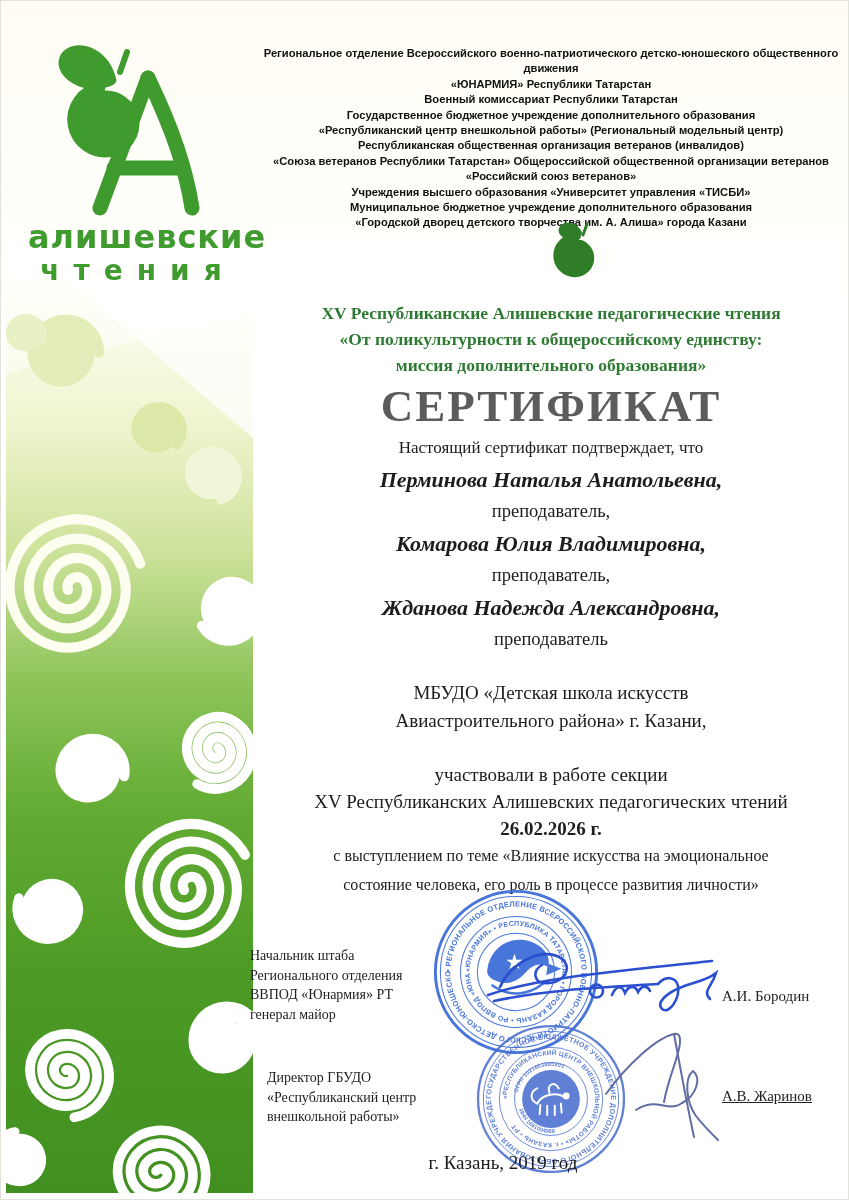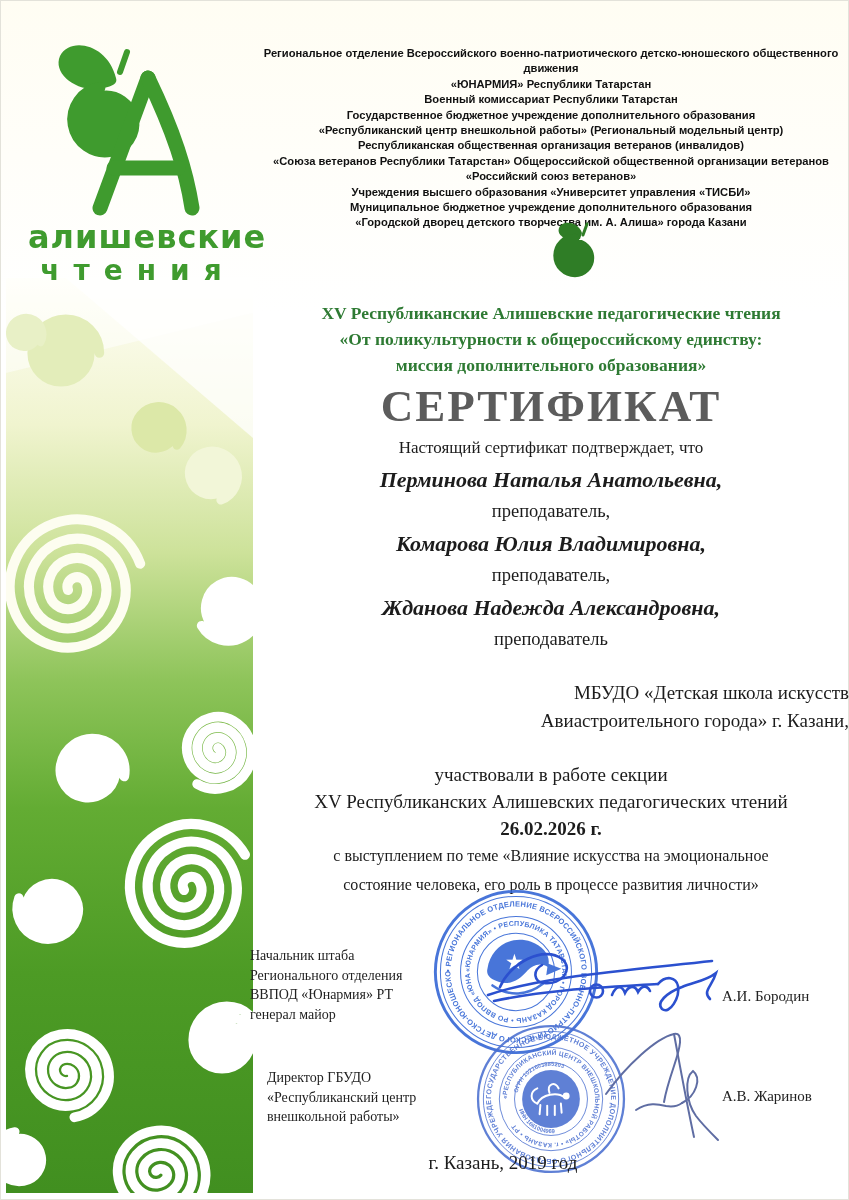--- a/index.html
+++ b/index.html
@@ -20,21 +20,21 @@
   .hdr{position:absolute;left:253px;top:46px;width:596px;text-align:center;
        font-family:"Liberation Sans",sans-serif;font-weight:bold;font-size:11.2px;
        line-height:15.4px;color:#111;}
   .apple{position:absolute;left:546px;top:218px;width:62px;height:66px;}
   .main{position:absolute;left:253px;top:300px;width:596px;text-align:center;}
   .title-line{font-size:17.5px;font-weight:bold;color:#2e7a33;line-height:26px;}
   .cert-heading{font-size:45px;font-weight:bold;color:#5c5c5c;letter-spacing:2px;line-height:52px;margin:2px 0 4px 0;}
   .intro{font-size:17px;line-height:24px;}
   .rec-name{font-size:22px;font-weight:bold;line-height:30px;margin-top:5px;font-style:italic;}
   .rec-role{font-size:18.5px;line-height:26px;margin-top:3px;}
-  .org{font-size:19px;line-height:28px;text-align:right;}
+  .org{font-size:19px;line-height:28px;}
   .org-block{margin-top:27px;}
   .part-block{margin-top:26px;}
   .part{font-size:19px;line-height:27px;}
   .date{font-size:19px;font-weight:bold;line-height:27px;}
   .theme{font-size:16px;line-height:28.5px;}
   
   .sig-title{position:absolute;width:210px;font-size:14px;line-height:19.5px;text-align:left;color:#222;}
   .sig-name{position:absolute;font-size:15px;color:#222;}
   .footer{position:absolute;left:253px;top:1152px;width:500px;text-align:center;font-size:19px;}
   .stamp{position:absolute;opacity:.88;}
@@ -131,21 +131,21 @@
 
     <div class="rec-name">Перминова Наталья Анатольевна,</div>
     <div class="rec-role">преподаватель,</div>
     <div class="rec-name">Комарова Юлия Владимировна,</div>
     <div class="rec-role">преподаватель,</div>
     <div class="rec-name">Жданова Надежда Александровна,</div>
     <div class="rec-role">преподаватель</div>
 
     <div class="org-block">
       <div class="org">МБУДО «Детская школа искусств</div>
-      <div class="org">Авиастроительного города» г. Казани,</div>
+      <div class="org">Авиастроительного района» г. Казани,</div>
     </div>
 
     <div class="part-block">
       <div class="part">участвовали в работе секции</div>
       <div class="part">XV Республиканских Алишевских педагогических чтений</div>
       <div class="date">26.02.2026 г.</div>
       <div class="theme">с выступлением по теме «Влияние искусства на эмоциональное</div>
       <div class="theme">состояние человека, его роль в процессе развития личности»</div>
     </div>
   </div>
@@ -156,21 +156,21 @@
     <div>ВВПОД «Юнармия» РТ</div>
     <div>генерал майор</div>
   </div>
   <div class="sig-name" style="left:722px;top:988px;">А.И. Бородин</div>
 
   <div class="sig-title" style="left:267px;top:1068px;">
     <div>Директор ГБУДО</div>
     <div>«Республиканский центр</div>
     <div>внешкольной работы»</div>
   </div>
-  <div class="sig-name" style="left:722px;top:1088px;">А.В. Жаринов</div>
+  <div class="sig-name" style="left:722px;top:1088px;text-decoration:underline;">А.В. Жаринов</div>
 
   <svg class="stamp" style="left:432px;top:888px;" width="168" height="168" viewBox="-100 -100 200 200">
     <g stroke="#2f63d4" fill="none">
       <circle r="96" stroke-width="3.5"></circle>
       <circle r="90" stroke-width="1.2"></circle>
       <circle r="66" stroke-width="1.2"></circle>
       <circle r="46" stroke-width="1.2"></circle>
     </g>
     <path id="s1o" d="M -78,0 A 78,78 0 1 1 78,0 A 78,78 0 1 1 -78,0" fill="none"></path>
     <text fill="#2f63d4" font-size="9" font-weight="bold" letter-spacing="0.3">

